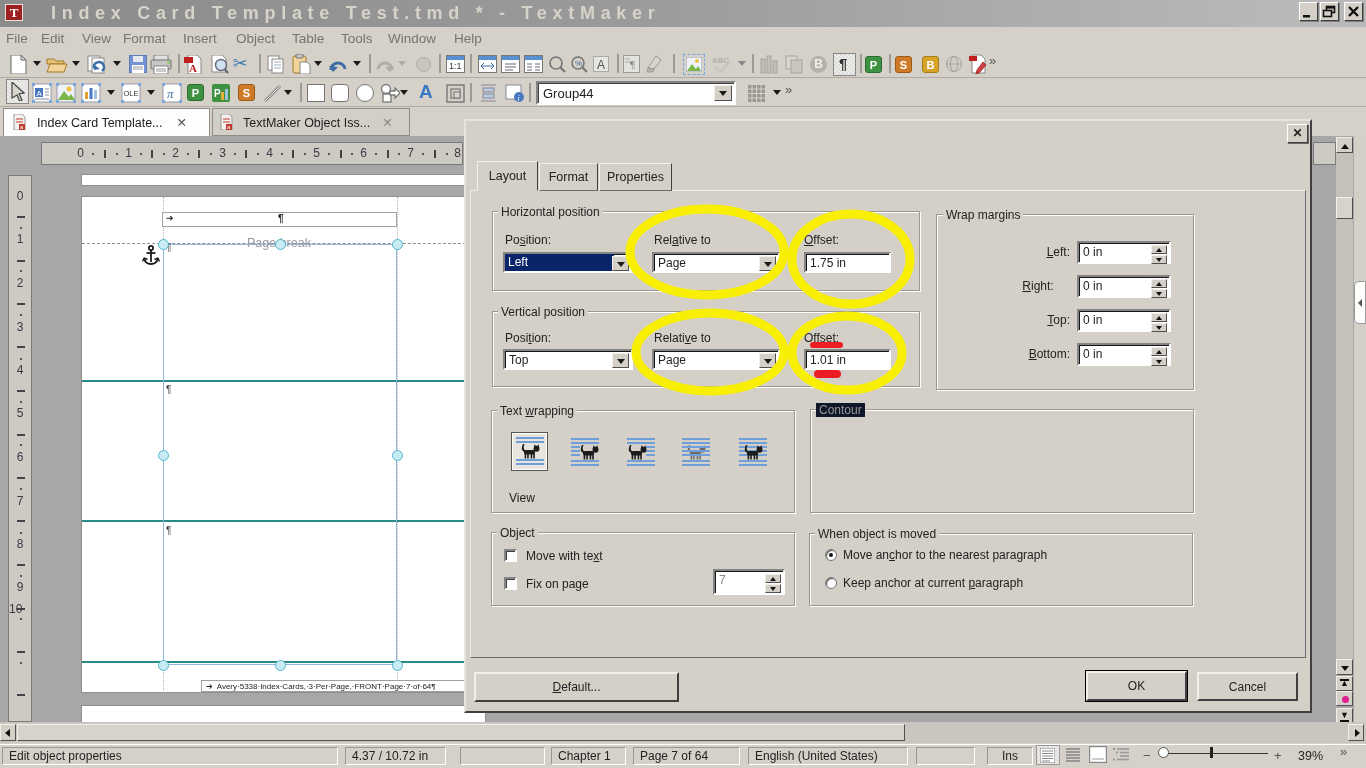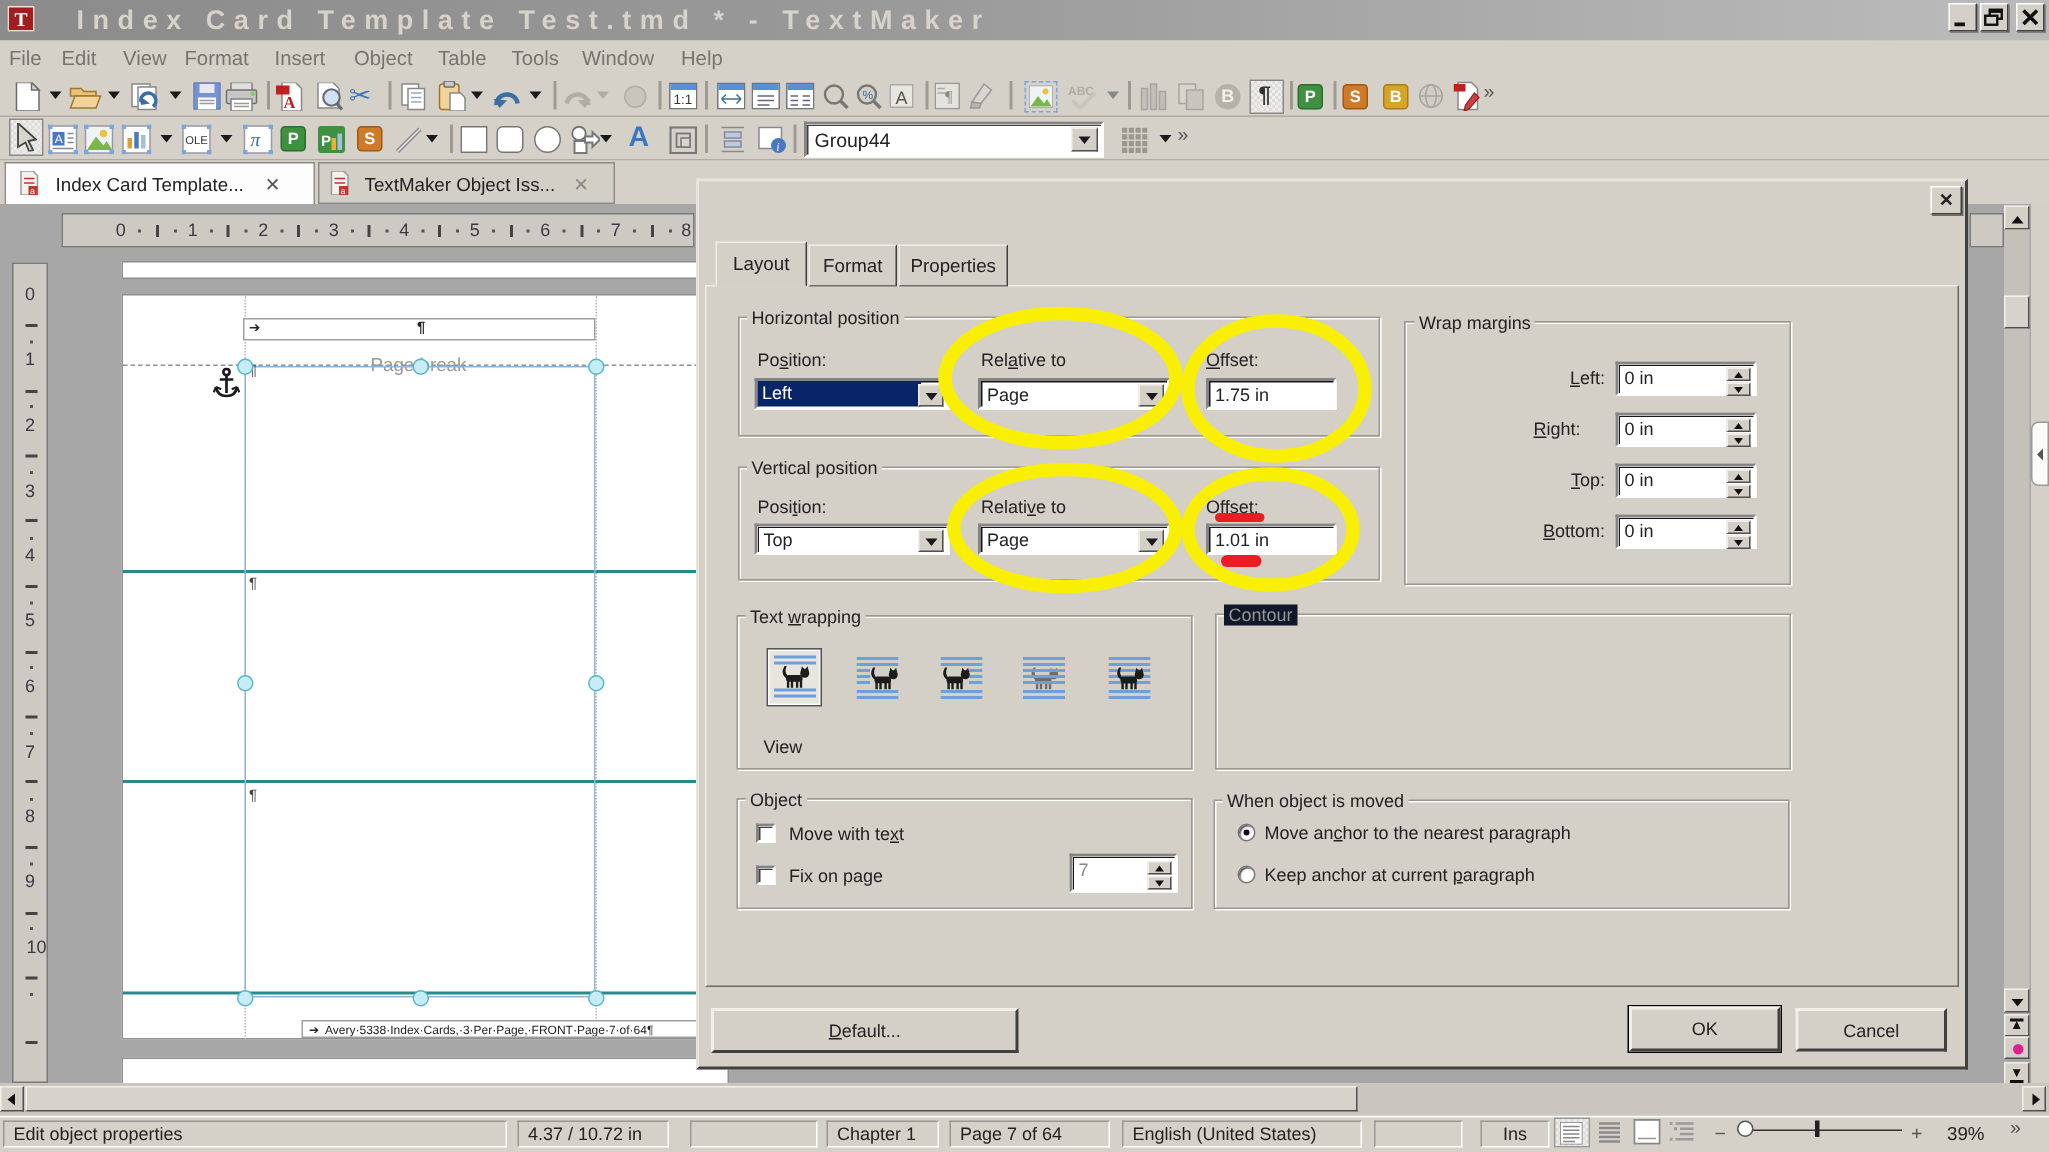--- a/index.html
+++ b/index.html
@@ -497,21 +497,21 @@
       <i class="abs" style="left:11px;top:312px;width:2px;height:2px;background:#555"></i>
       <i class="abs rnum" style="left:0;top:318px;width:22px;text-align:center;font-style:normal">7</i>
       <i class="abs" style="left:8px;top:344px;width:8px;height:1.5px;background:#444"></i>
       <i class="abs" style="left:11px;top:356px;width:2px;height:2px;background:#555"></i>
       <i class="abs rnum" style="left:0;top:361px;width:22px;text-align:center;font-style:normal">8</i>
       <i class="abs" style="left:8px;top:388px;width:8px;height:1.5px;background:#444"></i>
       <i class="abs" style="left:11px;top:399px;width:2px;height:2px;background:#555"></i>
       <i class="abs rnum" style="left:0;top:404px;width:22px;text-align:center;font-style:normal">9</i>
       <i class="abs" style="left:8px;top:432px;width:8px;height:1.5px;background:#444"></i>
       <i class="abs" style="left:11px;top:442px;width:2px;height:2px;background:#555"></i>
-      <i class="abs rnum" style="left:0;top:448px;width:22px;text-align:right;font-style:normal">10</i>
+      <i class="abs rnum" style="left:0;top:426px;width:22px;text-align:left;font-style:normal">10</i>
       <i class="abs" style="left:8px;top:475px;width:8px;height:1.5px;background:#444"></i>
       <i class="abs" style="left:11px;top:486px;width:2px;height:2px;background:#555"></i>
       <i class="abs" style="left:8px;top:518px;width:8px;height:1.5px;background:#444;font-style:normal"></i>
     </div>
 
  <div class="abs page" style="left:81px;top:38px;width:405px;height:12px"></div>
  <div class="abs page" style="left:81px;top:569px;width:405px;height:17px;border-bottom:none"></div>
 
  <div class="abs page" id="mainpage" style="left:81px;top:60px;width:405px;height:497px">
 

